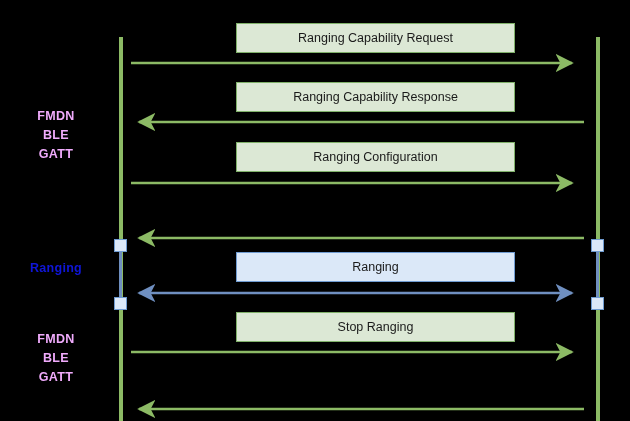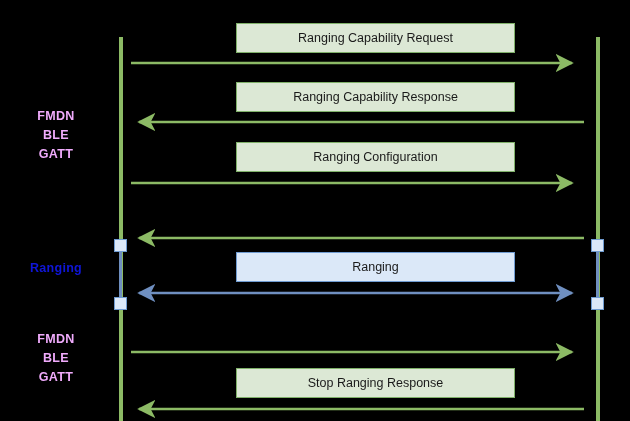--- a/index.html
+++ b/index.html
@@ -108,22 +108,22 @@
 
   <div class="msg-box green" style="top:23px">Ranging Capability Request</div>
 
   <div class="msg-box green" style="top:82px">Ranging Capability Response</div>
 
   <div class="msg-box green" style="top:142px">Ranging Configuration</div>
 
 
   <div class="msg-box blue" style="top:252px">Ranging</div>
 
+  <div class="msg-box green" style="top:312px">Stop Ranging</div>
 
-  <div class="msg-box green" style="top:368px">Stop Ranging Response</div>
 
   <svg class="arrow-svg" viewBox="0 0 630 421" xmlns="http://www.w3.org/2000/svg">
     <defs>
       <marker id="gArrowR" viewBox="0 0 10 10" refX="9" refY="5" markerWidth="7" markerHeight="7" orient="auto-start-reverse">
         <path d="M 0 0 L 10 5 L 0 10 L 2.6 5 z" fill="#8cba65"></path>
       </marker>
       <marker id="gArrowL" viewBox="0 0 10 10" refX="9" refY="5" markerWidth="7" markerHeight="7" orient="auto-start-reverse">
         <path d="M 0 0 L 10 5 L 0 10 L 2.6 5 z" fill="#8cba65"></path>
       </marker>
       <marker id="bArrowR" viewBox="0 0 10 10" refX="9" refY="5" markerWidth="7" markerHeight="7" orient="auto-start-reverse">

